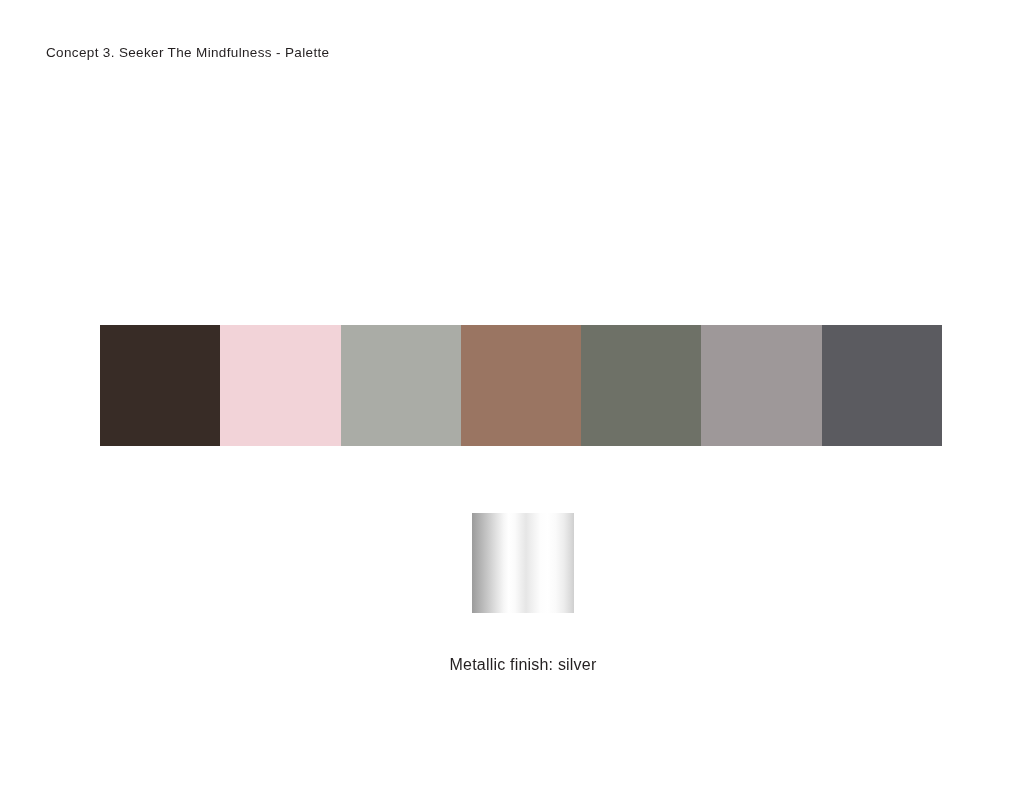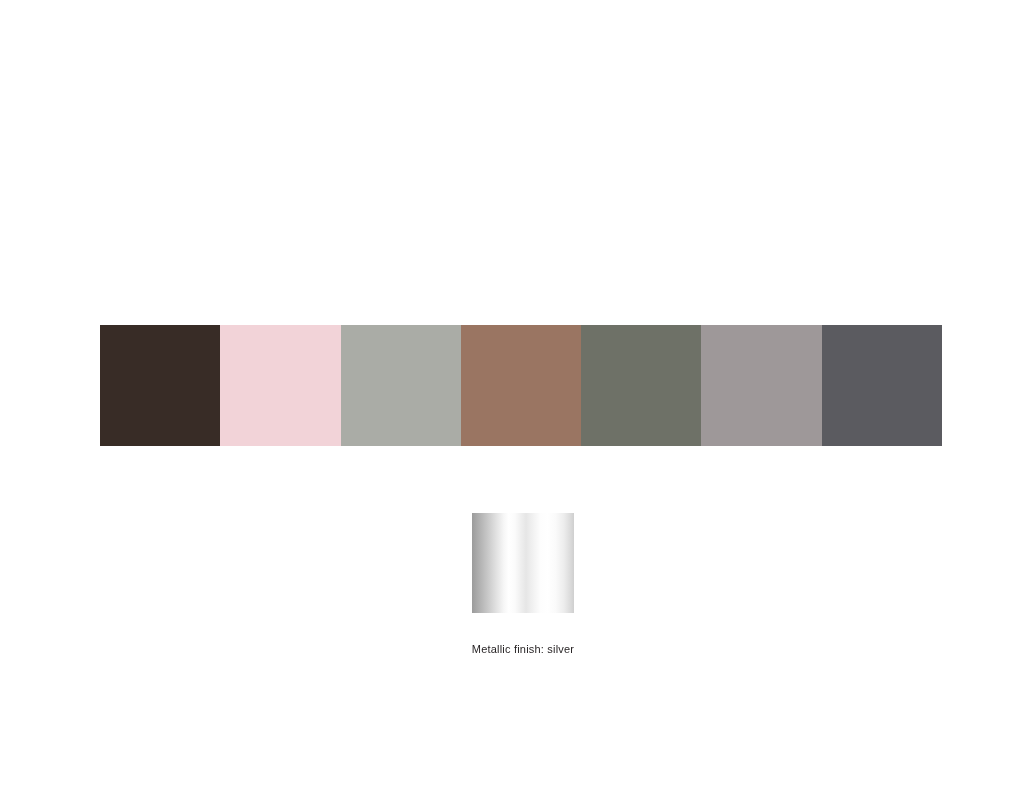--- a/index.html
+++ b/index.html
@@ -74,32 +74,33 @@
         #ffffff 74%,
         #fafafa 82%,
         #ededed 90%,
         #dcdcdc 96%,
         #cfcfcf 100%);
   }
   #metallic-caption {
     position: absolute;
     left: 50%;
     transform: translateX(-50%);
-    top: 130px;
-    font-size: 11px;
+    top: 143px;
+    font-size: 16px;
     letter-spacing: 0.2px;
     color: #231f20;
     white-space: nowrap;
   }
 </style>
 </head>
 <body>
 
 <div id="page" style="background: rgb(255, 255, 255);">
 
+  <div id="board-title" style="color: rgb(35, 31, 32);">Concept 3. Seeker The Mindfulness - Palette</div>
 
   <div id="palette-strip">
     <div class="swatch" title="#382C26" style="background: rgb(56, 44, 38);"></div>
     <div class="swatch" title="#F2D3D8" style="background: rgb(242, 211, 216);"></div>
     <div class="swatch" title="#AAACA6" style="background: rgb(170, 172, 166);"></div>
     <div class="swatch" title="#9A7562" style="background: rgb(154, 117, 98);"></div>
     <div class="swatch" title="#6E7167" style="background: rgb(110, 113, 103);"></div>
     <div class="swatch" title="#9E9899" style="background: rgb(158, 152, 153);"></div>
     <div class="swatch" title="#5B5B60" style="background: rgb(91, 91, 96);"></div>
   </div>

